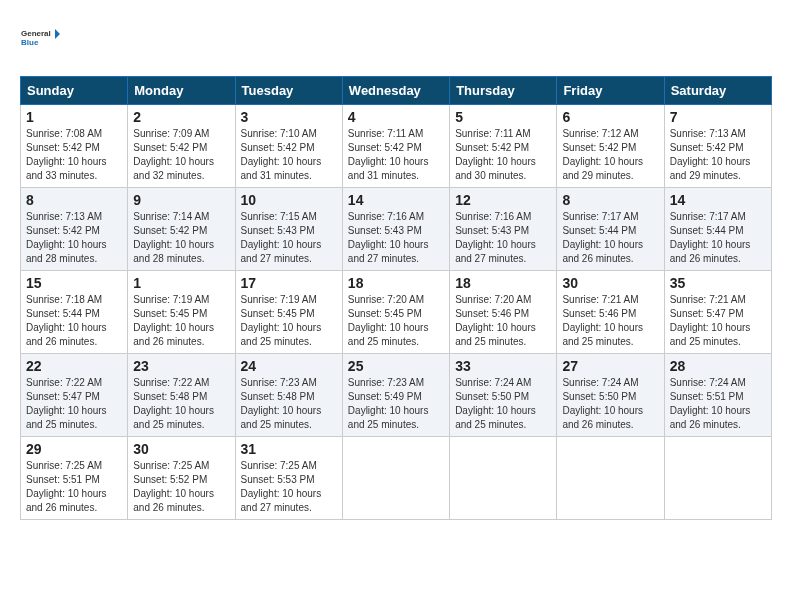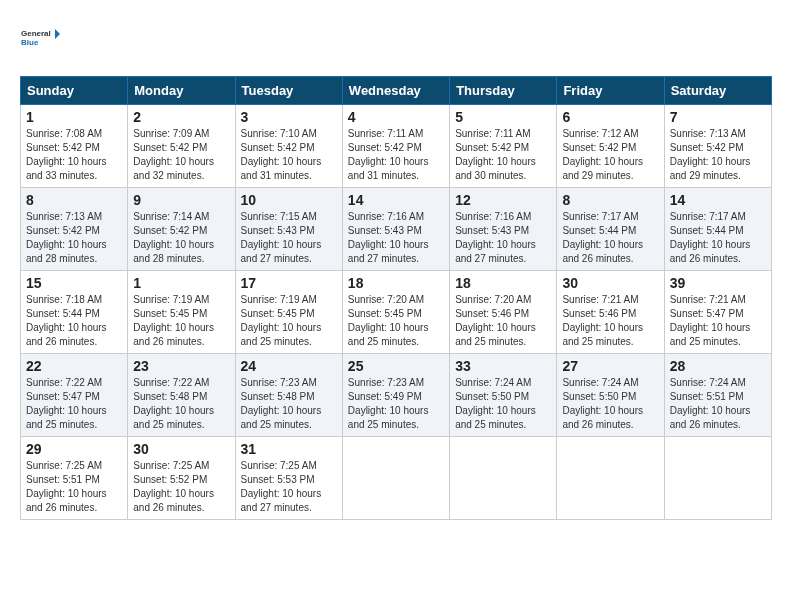--- a/index.html
+++ b/index.html
@@ -264,21 +264,21 @@
         </td>
         <td>
           <span class="day-number">30</span>
           <div class="day-info">
             Sunrise: 7:21 AM<br>
             Sunset: 5:46 PM<br>
             Daylight: 10 hours and 25 minutes.
           </div>
         </td>
         <td>
-          <span class="day-number">39</span>
+          <span class="day-number">35</span>
           <div class="day-info">
             Sunrise: 7:21 AM<br>
             Sunset: 5:47 PM<br>
             Daylight: 10 hours and 25 minutes.
           </div>
         </td>
       </tr>
       <tr>
         <td>
           <span class="day-number">22</span>

